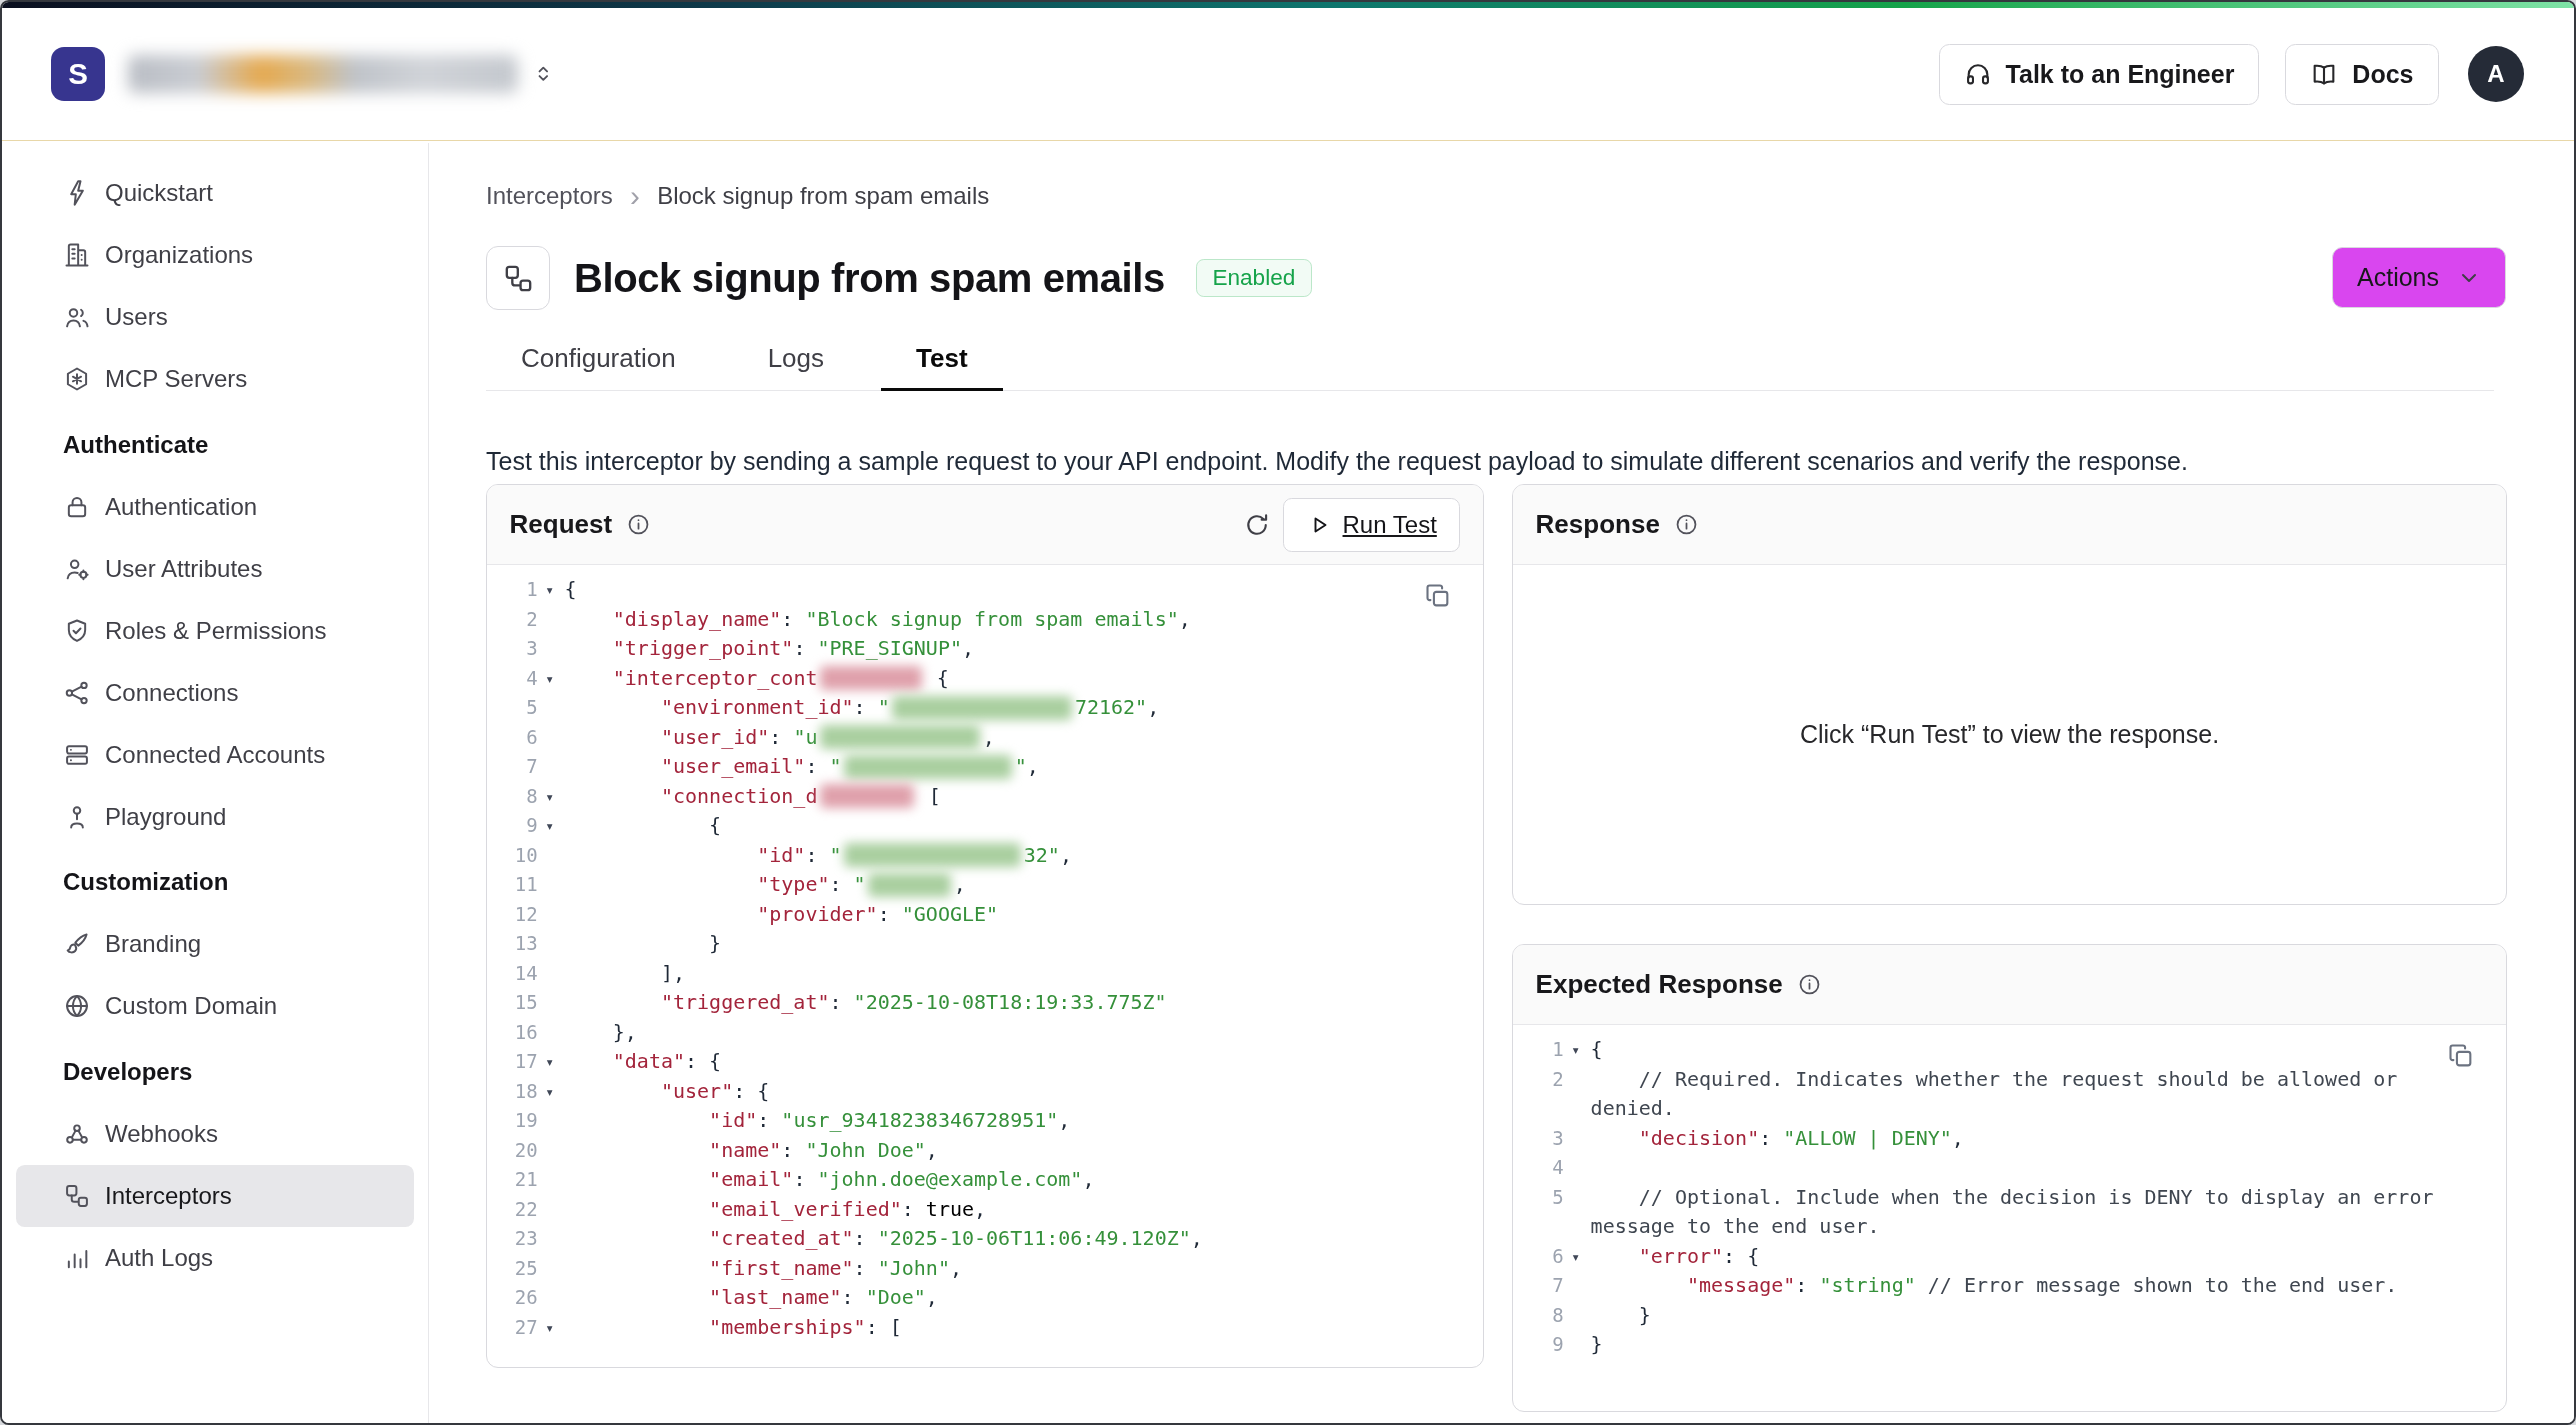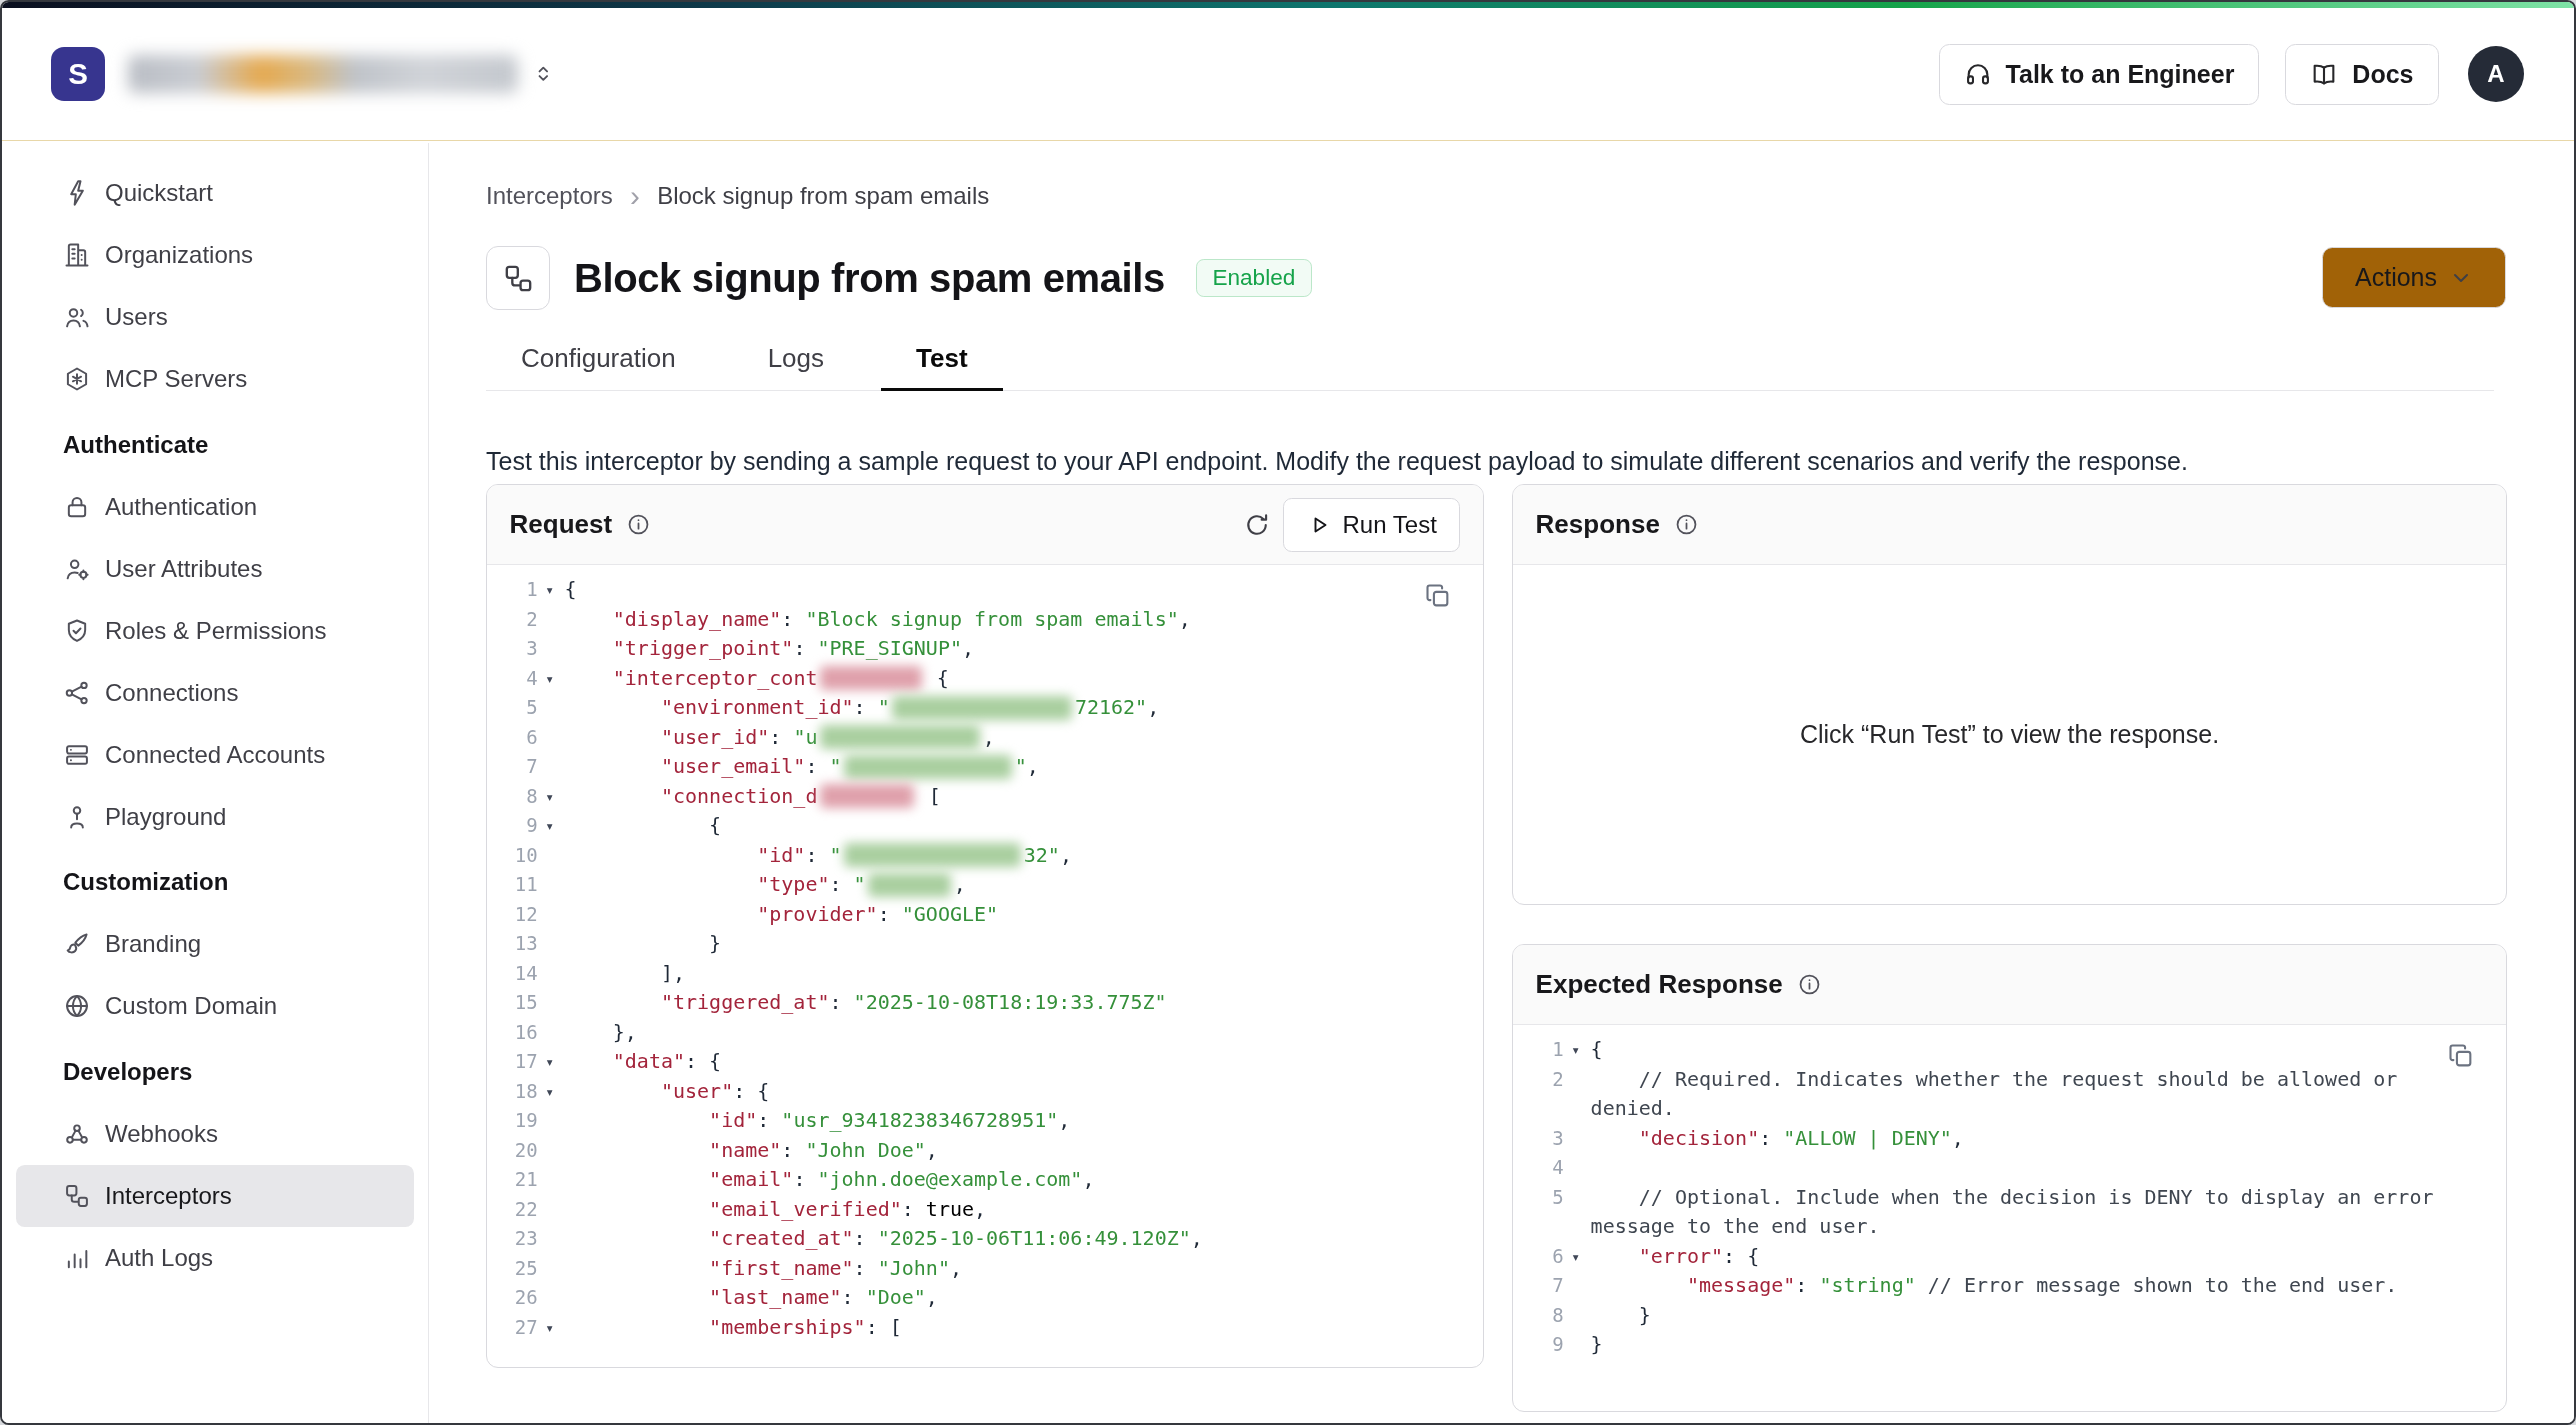--- a/index.html
+++ b/index.html
@@ -24,34 +24,34 @@
   .nav-icon svg{width:28px;height:28px;fill:none;stroke:#52525b;stroke-width:1.7;stroke-linecap:round;stroke-linejoin:round;}
   
   .main{position:absolute;top:141px;left:428px;right:0;bottom:0;background:#fff;}
   .breadcrumb{position:absolute;top:39px;left:56px;display:flex;align-items:center;gap:17.3px;font-size:24px;color:#52525b;}
   .crumb-sep{color:#a1a1aa;font-size:29.5px;line-height:24px;}
   .title-row{position:absolute;top:102px;left:56px;display:flex;align-items:center;gap:24px;height:66px;}
   .title-icon-box{width:64px;height:64px;border:1.7px solid #d9d9de;border-radius:12px;display:flex;align-items:center;justify-content:center;}
   .title-icon-box svg{width:33px;height:33px;fill:none;stroke:#3f3f46;stroke-width:1.7;stroke-linecap:round;stroke-linejoin:round;}
   .page-title{font-size:40px;font-weight:700;color:#141418;letter-spacing:-0.4px;}
   .badge{margin-left:7px;font-size:22.6px;color:#16a34a;background:#f2fbf5;border:1.7px solid #bbe7c9;border-radius:7.8px;padding:5.2px 15.6px;}
-  .actions-btn{position:absolute;top:104px;right:68px;height:61px;display:flex;align-items:center;gap:12px;border:1.7px solid #d9d9de;border-radius:10.4px;background:#a16207;padding:0 32px;font-size:25px;color:#18181b;font-weight:500;}
+  .actions-btn{position:absolute;top:104px;right:68px;height:61px;display:flex;align-items:center;gap:18px;border:1.7px solid #d9d9de;border-radius:10.4px;background:#d946ef;padding:0 24px;font-size:25px;color:#18181b;font-weight:500;}
   .actions-btn svg{width:24px;height:24px;fill:none;stroke:#3f3f46;stroke-width:2;stroke-linecap:round;stroke-linejoin:round;}
   .tabs{position:absolute;top:186px;left:56px;right:80px;height:62px;border-bottom:1.7px solid #e7e7ea;display:flex;align-items:flex-start;}
   .tab{height:62px;display:flex;align-items:center;padding:0 35px;margin-right:22px;font-size:26px;color:#3f3f46;border-bottom:3.5px solid transparent;cursor:pointer;}
   .tab.active{color:#0a0a0a;font-weight:600;border-bottom-color:#0a0a0a;}
   .desc{position:absolute;top:279px;left:56px;right:78px;font-size:25px;color:#1f2937;}
   
   .panel{position:absolute;border:1.7px solid #d9d9de;border-radius:12px;background:#fff;overflow:hidden;}
   .panel-request{top:341px;left:56px;width:998px;height:884px;}
   .panel-response{top:341px;left:1082px;width:995px;height:421px;}
   .panel-expected{top:801px;left:1082px;width:995px;height:468px;}
   .panel-header{height:80px;background:#fafafa;border-bottom:1.7px solid #e7e7ea;display:flex;align-items:center;gap:14px;padding:0 22.6px;font-size:26px;font-weight:600;color:#18181b;}
   .info-i svg{width:25px;height:25px;fill:none;stroke:#52525b;stroke-width:1.7;stroke-linecap:round;stroke-linejoin:round;display:block;}
-  .hdr-spacer{margin-left:auto;display:flex;align-items:center;gap:7px;}
+  .hdr-spacer{margin-left:auto;display:flex;align-items:center;gap:7px;text-decoration:underline;}
   .icon-btn{width:38px;height:38px;display:flex;align-items:center;justify-content:center;background:none;border:none;cursor:pointer;padding:0;}
   .icon-btn svg{width:28px;height:28px;fill:none;stroke:#3f3f46;stroke-width:1.8;stroke-linecap:round;stroke-linejoin:round;}
   .run-btn{height:54px;display:flex;align-items:center;gap:12px;border:1.7px solid #d9d9de;border-radius:8.7px;background:#fff;padding:0 22.6px;font-size:24px;font-weight:500;color:#141418;cursor:pointer;}
   .run-btn svg{width:24px;height:24px;fill:none;stroke:#141418;stroke-width:1.9;stroke-linecap:round;stroke-linejoin:round;}
   .code-area{position:relative;padding:10.4px 0 0 15.6px;font-family:"DejaVu Sans Mono",monospace;font-size:20px;line-height:29.5px;height:calc(100% - 80px);overflow:hidden;}
   .copy-btn{position:absolute;top:12px;right:26px;width:38px;height:38px;display:flex;align-items:center;justify-content:center;background:none;border:none;cursor:pointer;padding:0;z-index:3;}
   .copy-btn svg{width:28px;height:28px;fill:none;stroke:#6b7280;stroke-width:1.8;stroke-linecap:round;stroke-linejoin:round;}
   .code-line{display:flex;align-items:flex-start;}
   .gutter{flex:0 0 62px;display:flex;align-items:flex-start;}
   .lnum{width:35px;text-align:right;color:#9ca3af;font-size:19px;line-height:29.5px;}

